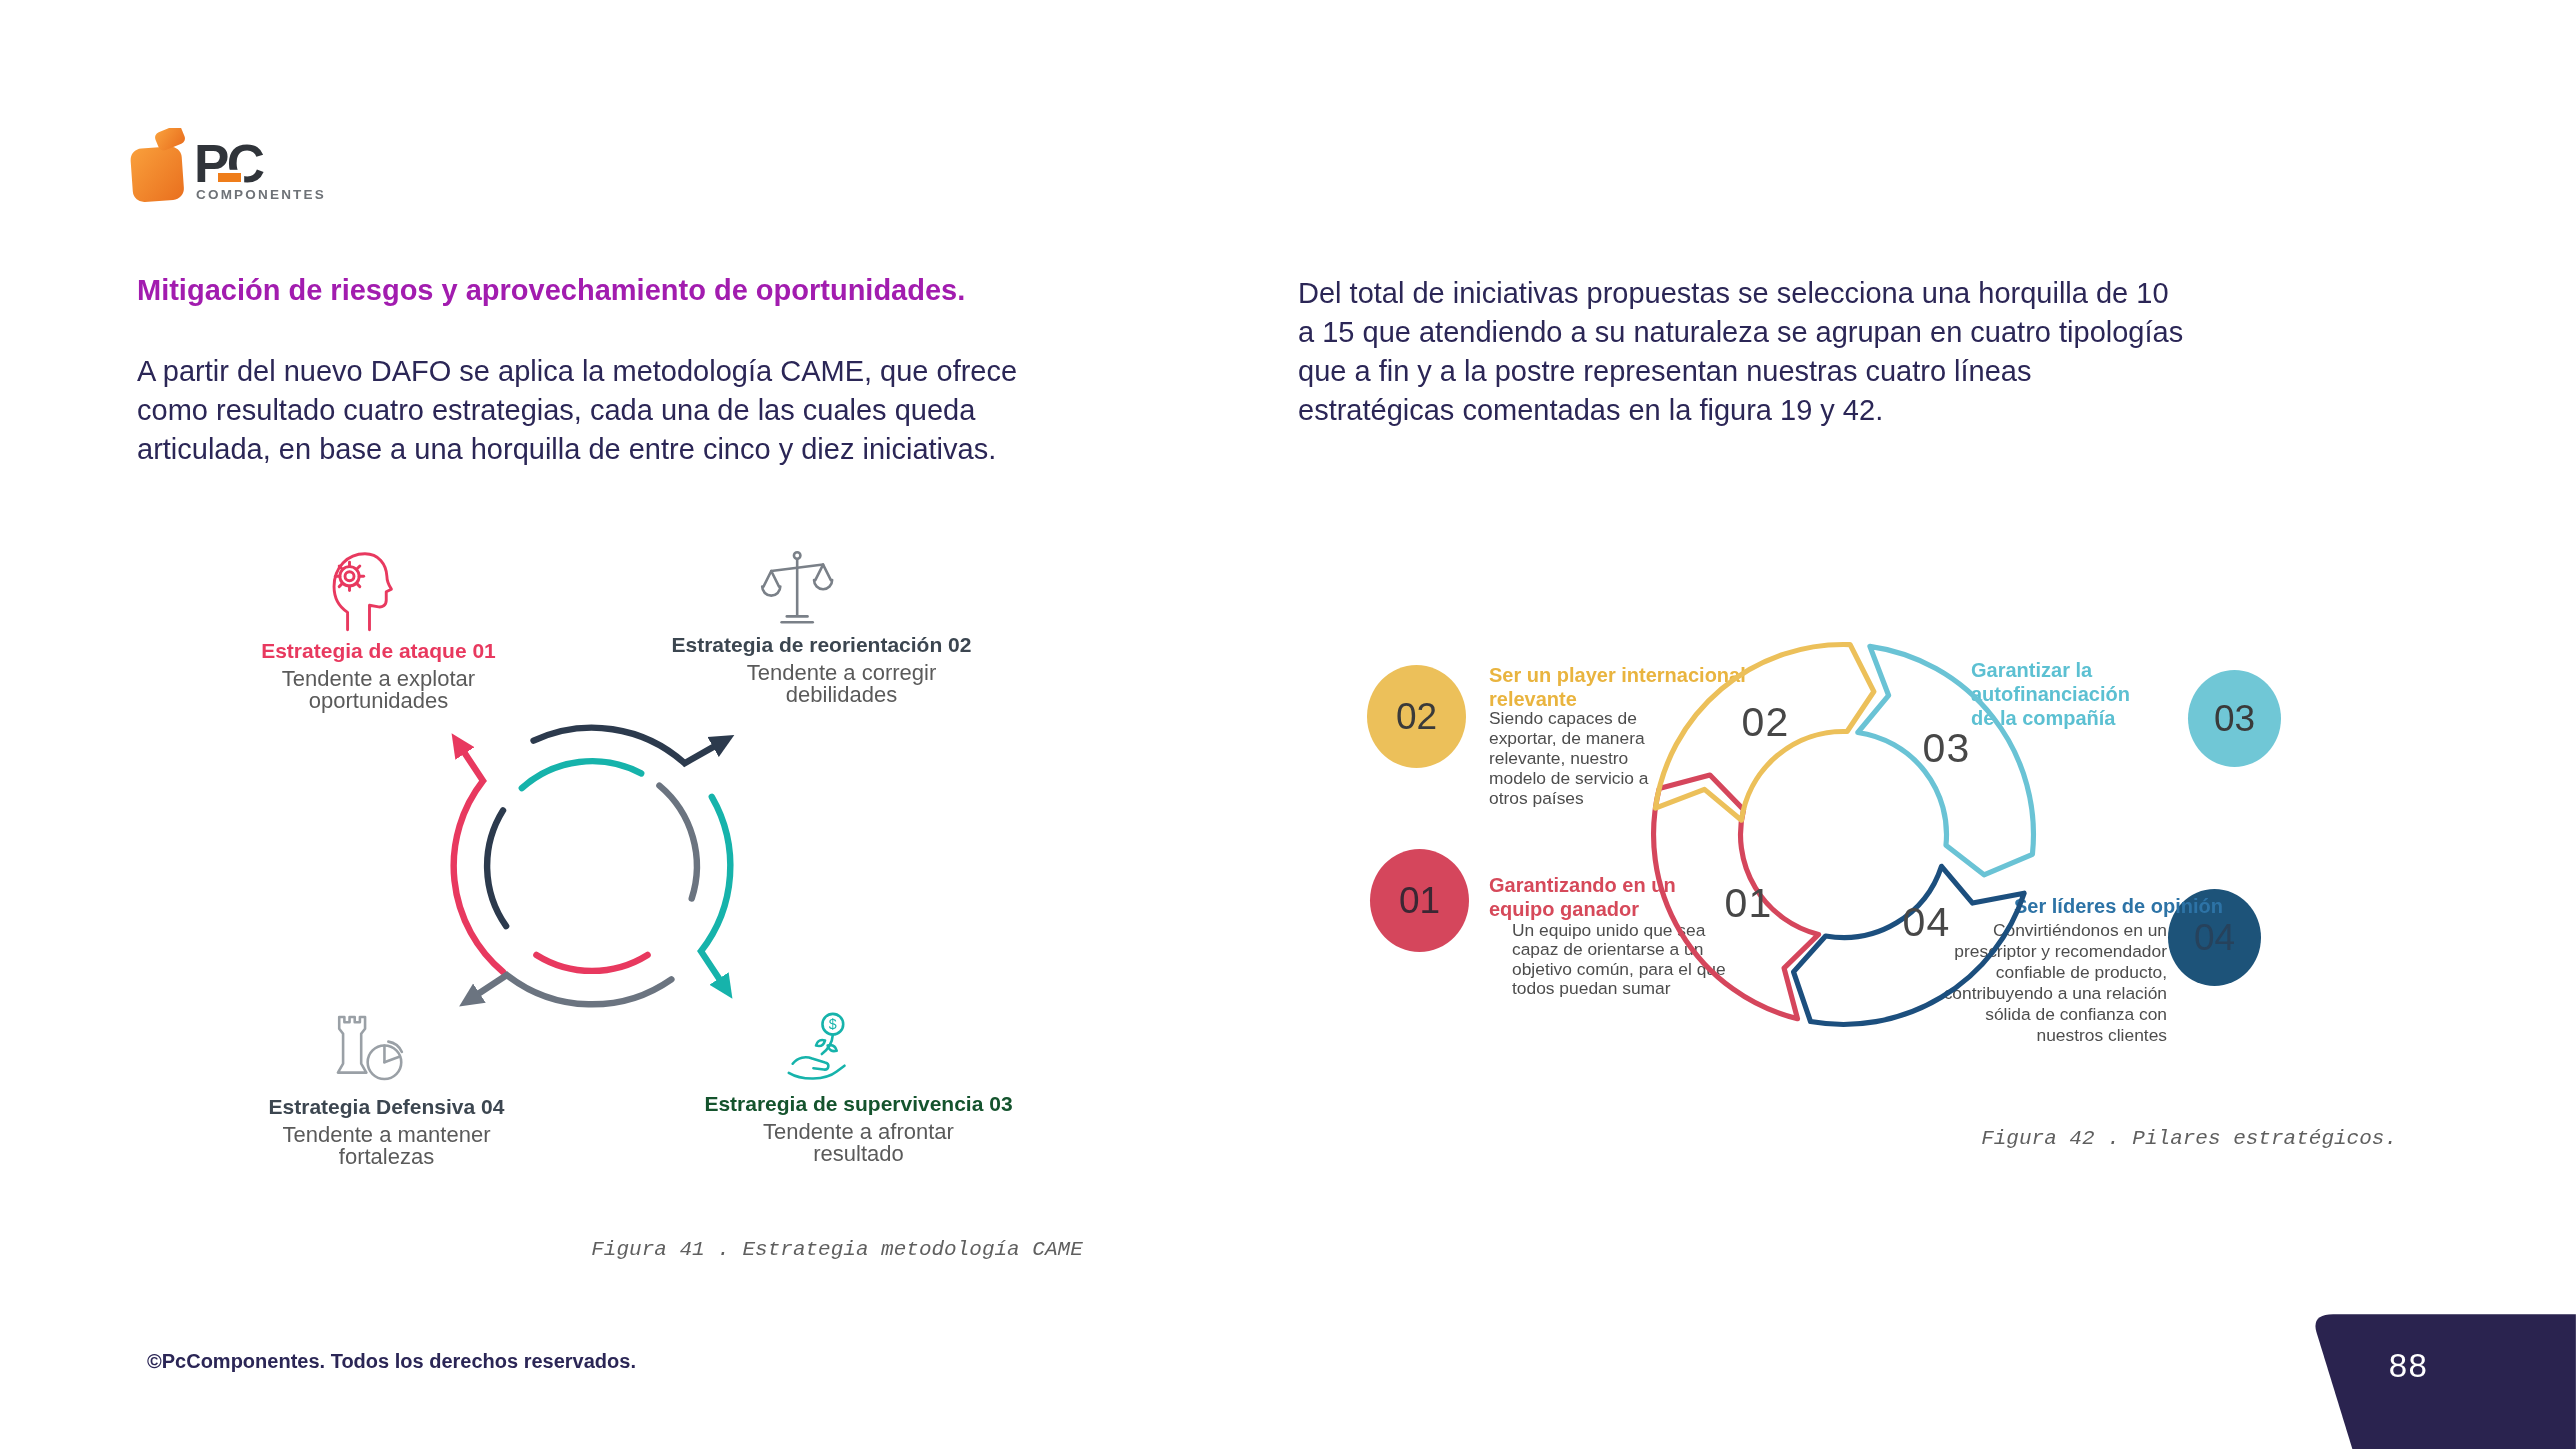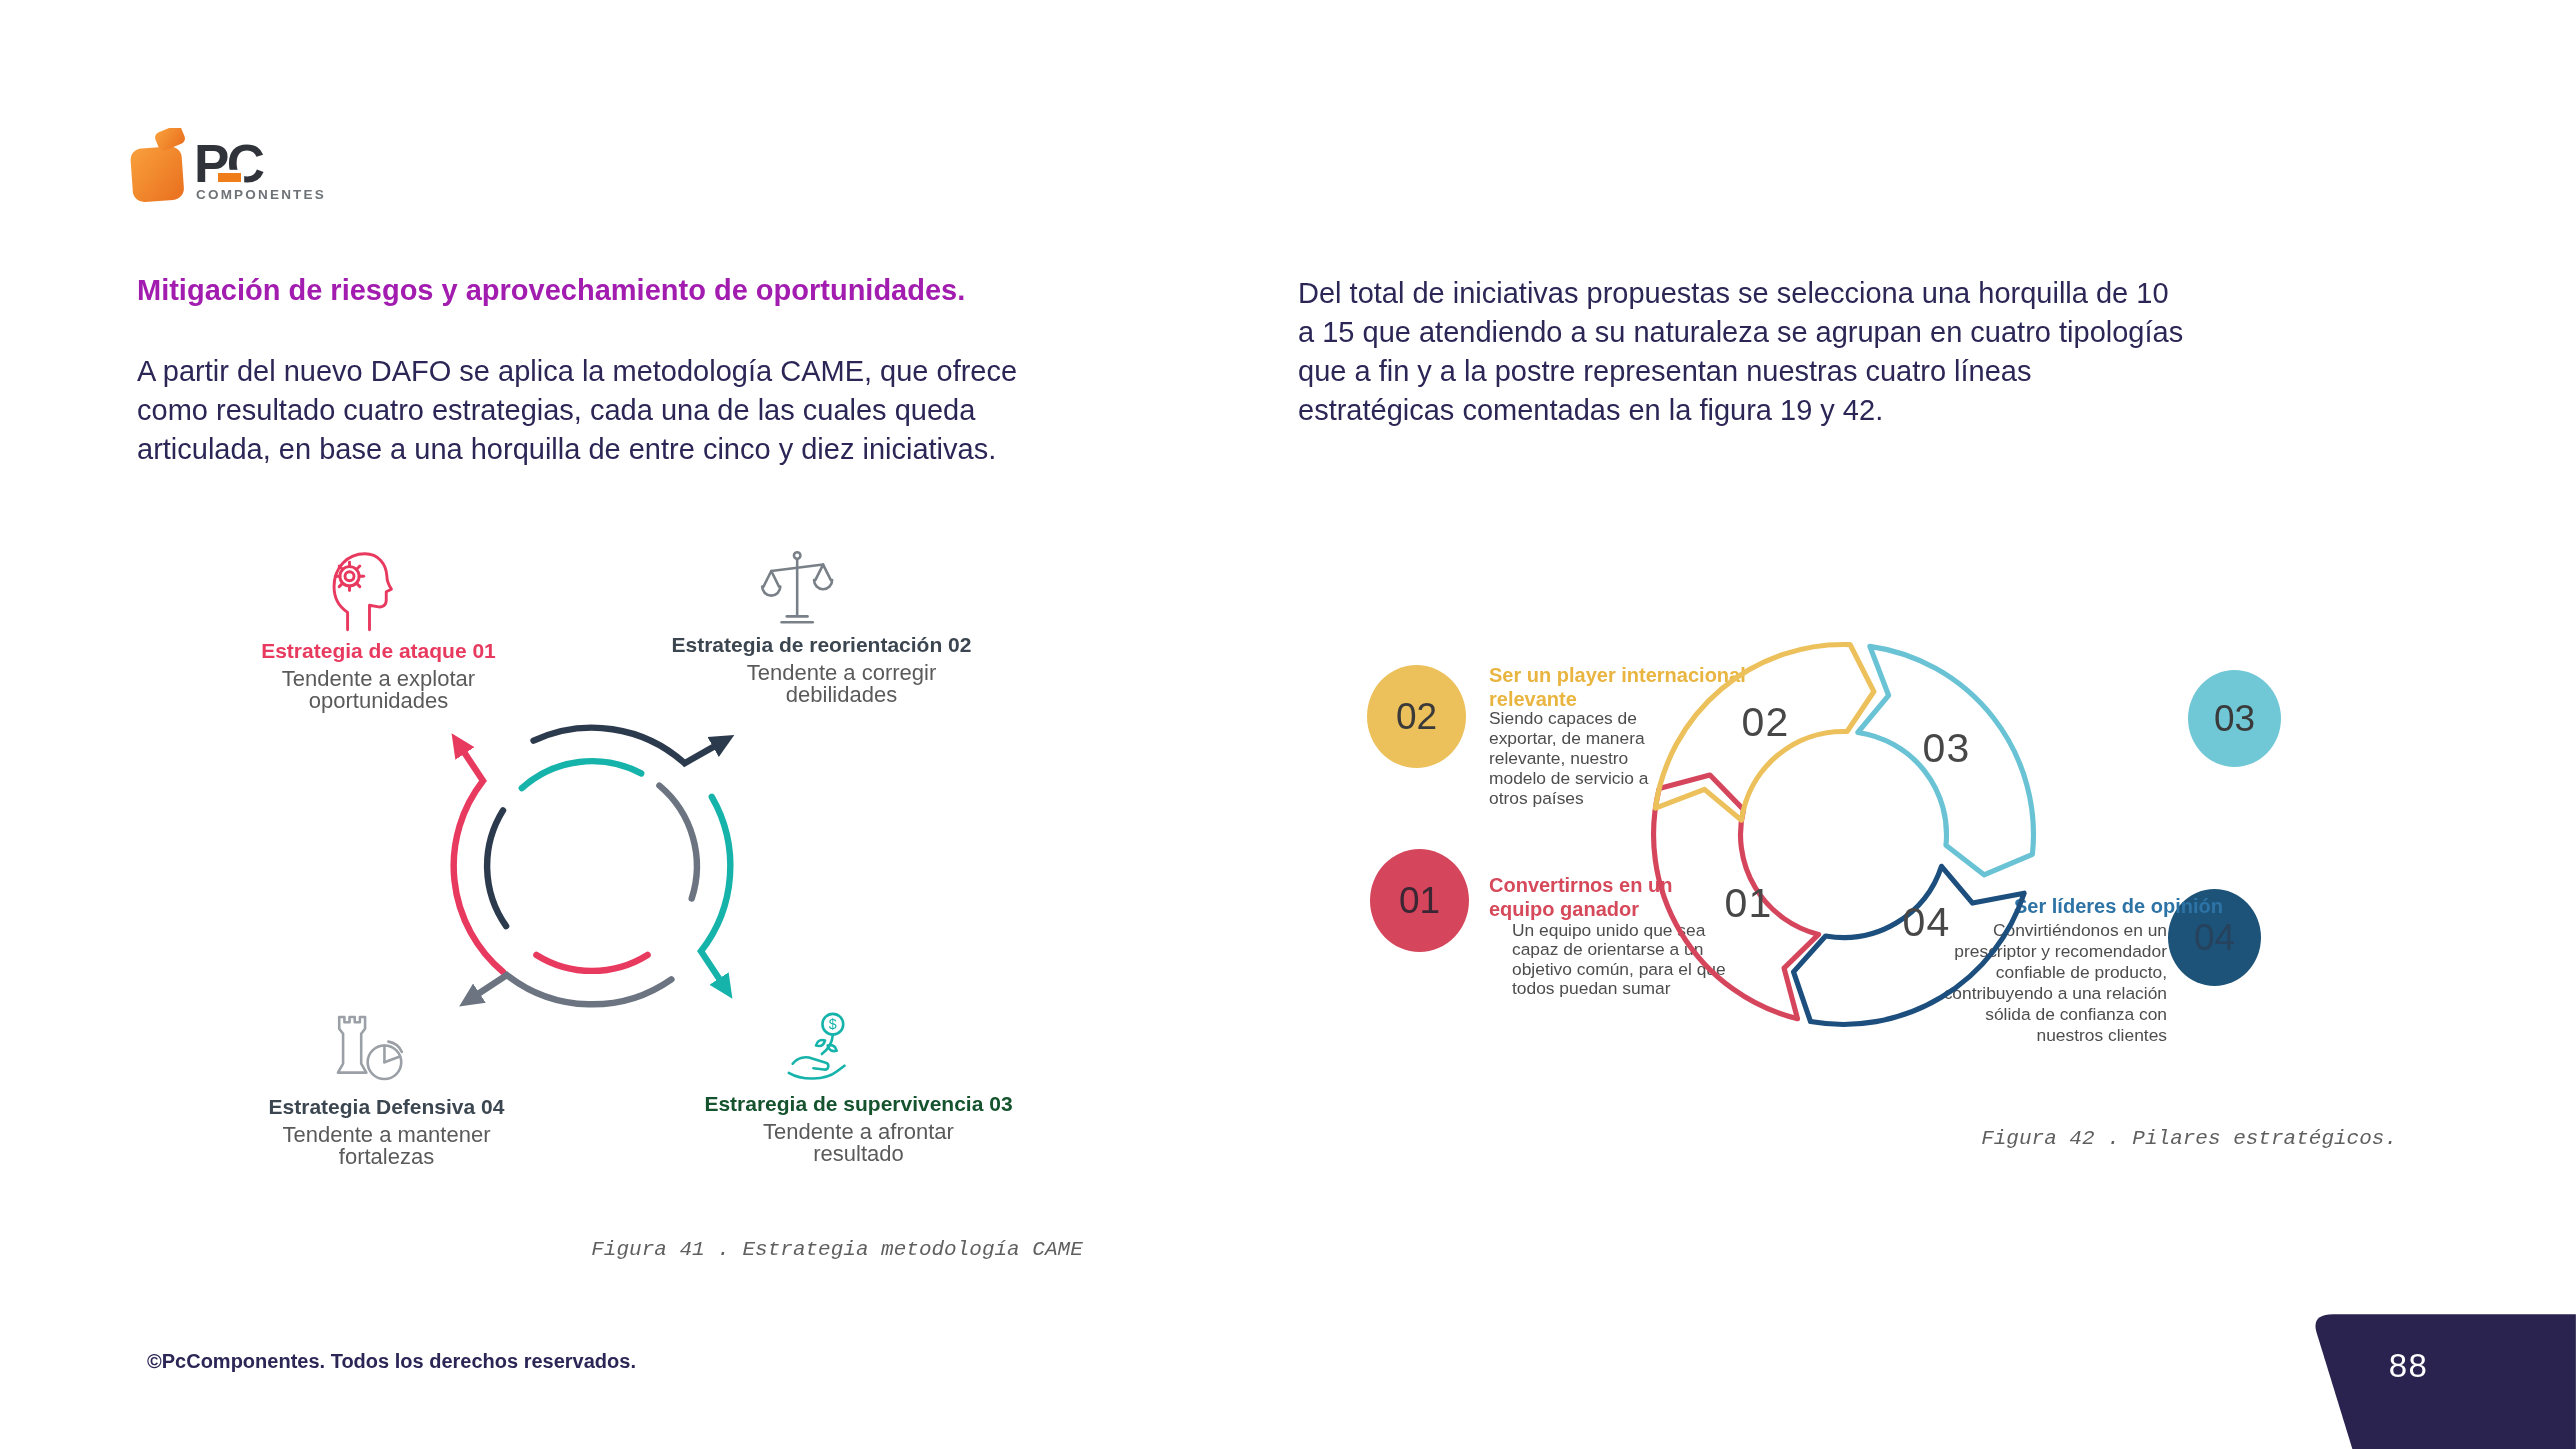--- a/index.html
+++ b/index.html
@@ -195,26 +195,28 @@
       <span>04</span>
     </div>
 
   <div class="abs p-head p02-head">Ser un player internacional
 relevante</div>
   <div class="abs p-body p02-body">Siendo capaces de
 exportar, de manera
 relevante, nuestro
 modelo de servicio a
 otros países</div>
-  <div class="abs p-head p01-head">Convertirnos en un
+  <div class="abs p-head p01-head">Garantizando en un
 equipo ganador</div>
   <div class="abs p-body p01-body">Un equipo unido que sea
 capaz de orientarse a un
 objetivo común, para el que
 todos puedan sumar</div>
+  <div class="abs p-head p03-head">Garantizar la autofinanciación
+de la compañía</div>
   <div class="abs p-head p04-head">Ser líderes de opinión</div>
   <div class="abs p-body p04-body">Convirtiéndonos en un
 prescriptor y recomendador
 confiable de producto,
 contribuyendo a una relación
 sólida de confianza con
 nuestros clientes</div>
 
   <svg class="abs" style="left:1631px;top:622px;" width="425" height="425" viewBox="0 0 660 660" fill="none" stroke-width="8" stroke-linejoin="round">
     <path stroke="#d5465c" d="M258.6,616.2 A295,295 0 0 1 43.8,258.6 L122.6,237.7 L174.8,291.3 A160,160 0 0 0 291.3,485.2 L237.7,537.4 Z"></path>

